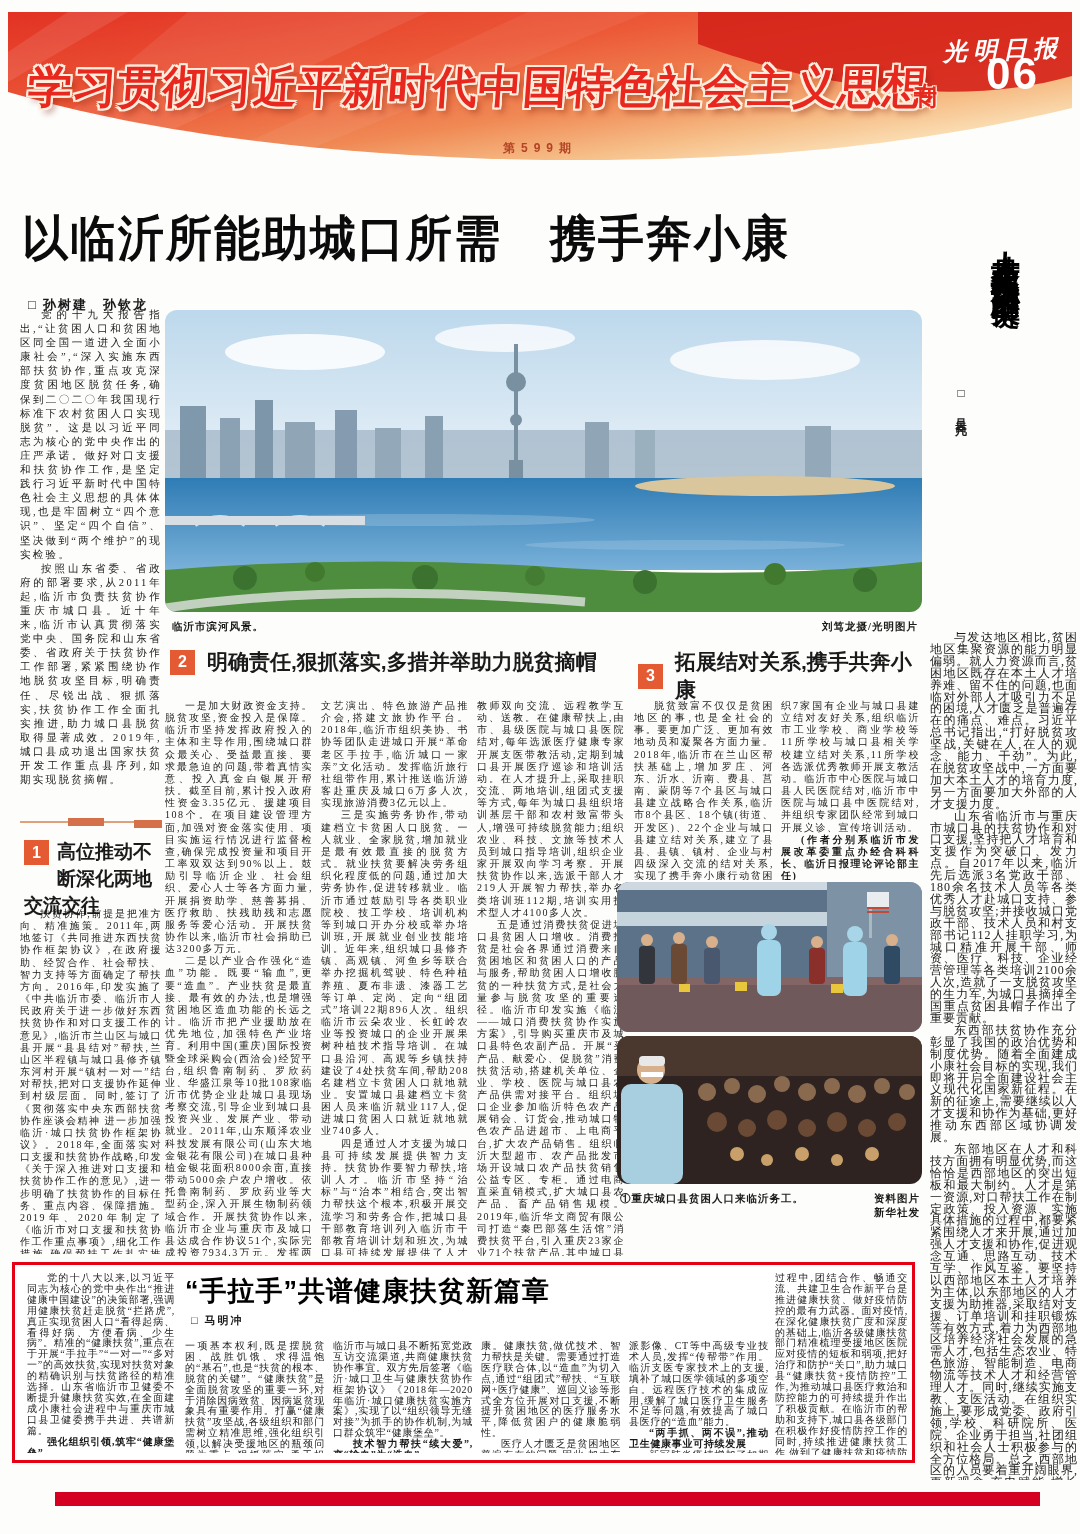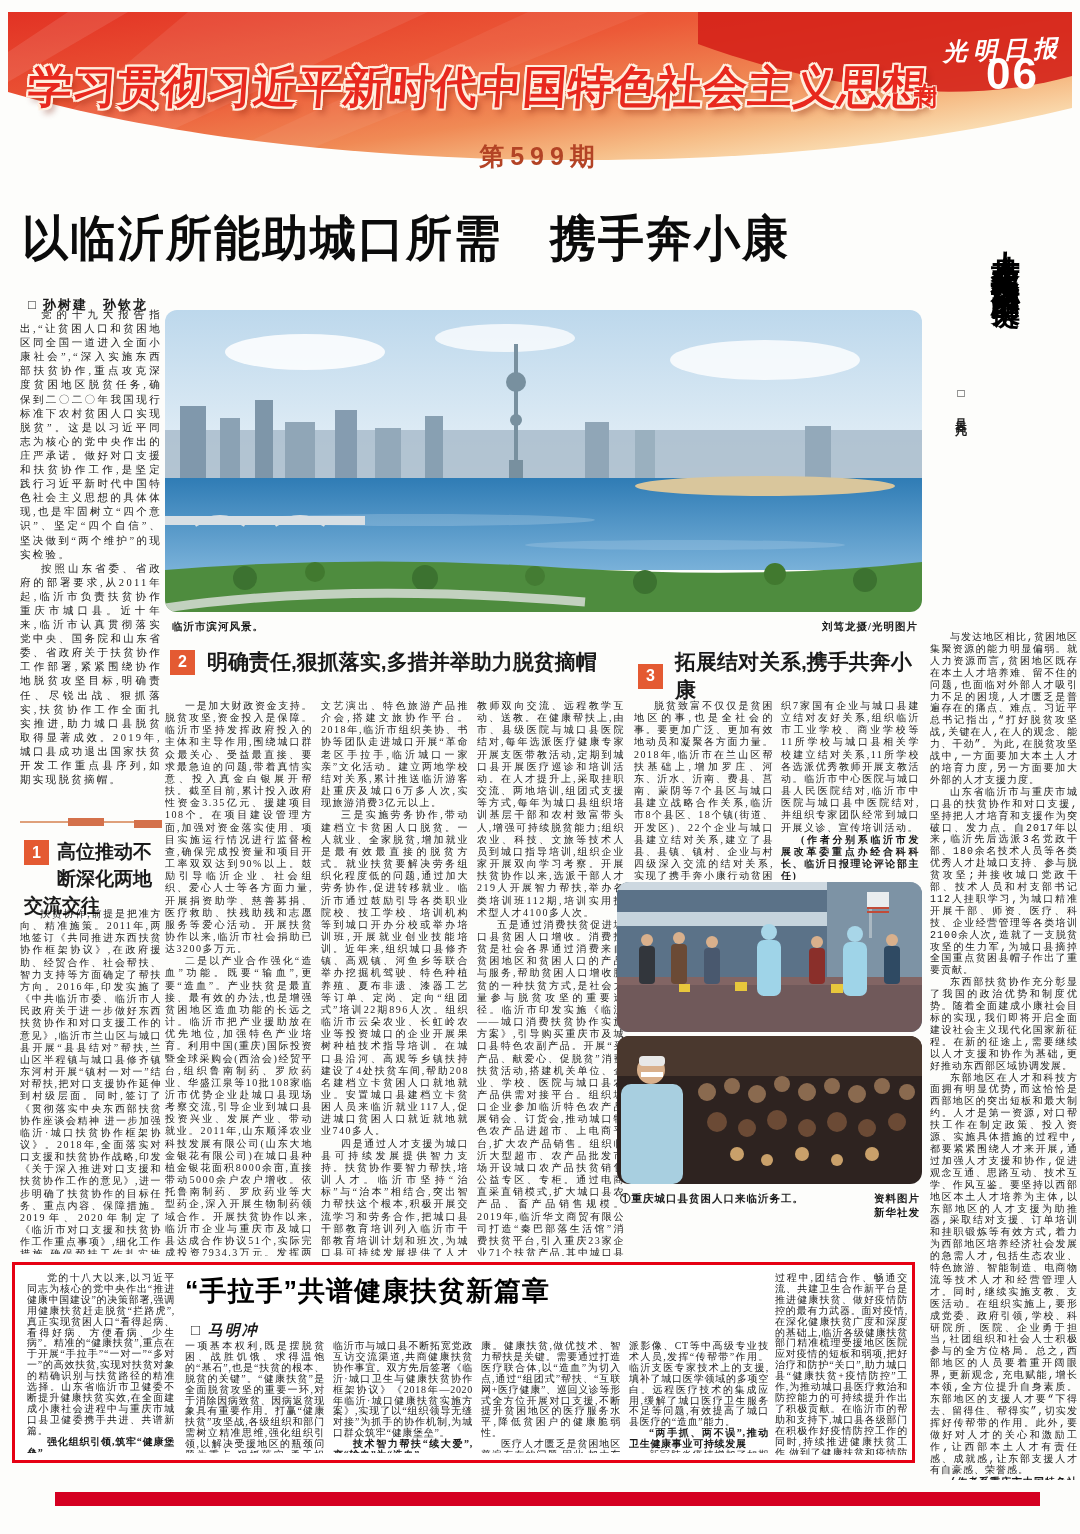--- a/index.html
+++ b/index.html
@@ -15,21 +15,21 @@
     letter-spacing:1px;transform:skewX(-4deg);
     text-shadow:-2px -2px 0 #ffeede,2px -2px 0 #ffeede,-2px 2px 0 #ffeede,2px 2px 0 #ffeede,
       0 -2px 0 #ffeede,0 2px 0 #ffeede,-2px 0 0 #ffeede,2px 0 0 #ffeede,4px 5px 6px rgba(120,20,0,.45);}
   .zhuankan{left:903px;top:52px;writing-mode:vertical-rl;font-family:"Liberation Sans",sans-serif;
     font-weight:900;font-size:23px;color:#e8281e;letter-spacing:4px;
     text-shadow:-1px -1px 0 #ffeede,1px -1px 0 #ffeede,-1px 1px 0 #ffeede,1px 1px 0 #ffeede;}
   .gmrb-logo{left:930px;top:22px;width:130px;text-align:center;color:#fff;
     font-family:"Liberation Serif",serif;font-style:italic;font-weight:700;font-size:24px;letter-spacing:6px;
     transform:rotate(-2deg);}
   .pagenum{left:978px;top:37px;color:#fff;font-family:"Liberation Sans",sans-serif;font-weight:700;font-size:44px;letter-spacing:2px;}
-  .issue{left:440px;top:140px;width:200px;text-align:center;color:#b34325;font-weight:800;font-size:25px;letter-spacing:6px;
+  .issue{left:440px;top:140px;width:200px;text-align:center;color:#b34325;font-weight:800;font-size:12px;letter-spacing:6px;
     font-family:"Liberation Sans",sans-serif;}
   .pubinfo{left:820px;top:114px;width:252px;text-align:right;color:#9c3a22;font-weight:700;
     font-family:"Liberation Sans",sans-serif;font-size:10.5px;line-height:16px;}
   .pubinfo .d1{font-size:12px;}
 
   
   .headline{left:22px;top:206px;white-space:nowrap;font-family:"Liberation Sans","DejaVu Sans",sans-serif;
     font-weight:900;font-size:46px;letter-spacing:2px;color:#0b0b0b;transform:scaleY(1.06);transform-origin:left top;}
   .hl-byline{left:28px;top:276px;font-size:13px;font-weight:700;letter-spacing:2px;margin-top:20px;}
 
@@ -76,33 +76,33 @@
   .photo2{left:617px;top:1036px;width:305px;height:148px;}
   .photo-caps{left:620px;top:1192px;width:300px;}
   .cap-row{display:flex;justify-content:space-between;}
   .cap2{text-align:justify;}
   .cap-credit2{text-align:right;}
 
   
   .va-head{left:986px;top:228px;height:410px;writing-mode:vertical-rl;font-family:"Liberation Sans",sans-serif;
     font-weight:900;font-size:29px;letter-spacing:4px;color:#000;}
   .va-byline{left:952px;top:386px;writing-mode:vertical-rl;font-size:12px;font-weight:700;letter-spacing:3px;}
-  .va-body{left:930px;top:632px;width:148px;height:848px;font-size:10px;line-height:11.9px;letter-spacing:1px;font-family:Liberation Mono, monospace;}
+  .va-body{left:930px;top:632px;width:148px;height:848px;font-size:12px;line-height:11.9px;letter-spacing:1px;}
 
   
   .bottombox{left:12px;top:1262px;width:897px;height:195px;border:3px solid #e60013;background:#fff;}
   .bb-inner{position:relative;width:100%;height:100%;}
   .bb-col{position:absolute;text-align:justify;overflow:hidden;font-size:10px;line-height:10.9px;letter-spacing:0.7px;}
   .bb-col p{margin:0;text-indent:2em;}
   .bb-col p.cont{text-indent:0;}
   .bb-col p.subhead{font-weight:700;}
   .bbc1{left:12px;top:8px;width:148px;height:180px;}
   .bb-title{position:absolute;left:170px;top:8px;width:438px;font-family:"Liberation Sans",sans-serif;
     font-weight:900;font-size:27px;letter-spacing:1px;color:#000;}
-  .bb-byline{position:absolute;left:176px;top:56px;font-size:15px;font-weight:700;letter-spacing:2px;font-style:italic;}
+  .bb-byline{position:absolute;left:176px;top:48px;font-size:11px;font-weight:700;letter-spacing:2px;}
   .bbc2{left:170px;top:76px;width:140px;height:112px;}
   .bbc3{left:318px;top:76px;width:140px;height:112px;}
   .bbc4{left:466px;top:76px;width:140px;height:112px;}
   .bbc5{left:614px;top:76px;width:140px;height:112px;}
   .bbc6{left:760px;top:8px;width:133px;height:182px;}
 
   .redbar{left:55px;top:1492px;width:985px;height:14px;background:#d50021;}
 </style>
 </head>
 <body>
@@ -210,21 +210,21 @@
 
   <div class="abs sec-head s2-head">
     <span class="badge">2</span>
     <span>明确责任,狠抓落实,多措并举助力脱贫摘帽</span>
   </div>
   <div class="abs s2c1 btxt stxt">
       <p>一是加大财政资金支持。脱贫攻坚,资金投入是保障。临沂市坚持发挥政府投入的主体和主导作用,围绕城口群众最关心、受益最直接、要求最急迫的问题,带着真情实意、投入真金白银展开帮扶。截至目前,累计投入政府性资金3.35亿元、援建项目108个。在项目建设管理方面,加强对资金落实使用、项目实施运行情况进行监督检查,确保完成投资量和项目开工率双双达到90%以上。鼓励引导临沂企业、社会组织、爱心人士等各方面力量,开展捐资助学、慈善募捐、医疗救助、扶残助残和志愿服务等爱心活动。开展扶贫协作以来,临沂市社会捐助已达3200多万元。</p>
       <p>二是以产业合作强化“造血”功能。既要“输血”,更要“造血”。产业扶贫是最直接、最有效的办法,也是增强贫困地区造血功能的长远之计。临沂市把产业援助放在优先地位,加强特色产业培育。利用中国(重庆)国际投资暨全球采购会(西洽会)经贸平台,组织鲁南制药、罗欣药业、华盛江泉等10批108家临沂市优势企业赴城口县现场考察交流,引导企业到城口县投资兴业、发展产业、带动就业。2011年,山东顺泽农业科技发展有限公司(山东大地金银花有限公司)在城口县种植金银花面积8000余亩,直接带动5000余户农户增收。依托鲁南制药、罗欣药业等大型药企,深入开展生物制药领域合作。开展扶贫协作以来,临沂市企业与重庆市及城口县达成合作协议51个,实际完成投资7934.3万元。发挥两地文化旅游资源互补优势,举办双向文化交流创作、</p>
     </div>
   <div class="abs s2c2 btxt stxt">
-      <p class="cont">文艺演出、特色旅游产品推介会,搭建文旅协作平台。2018年,临沂市组织美协、书协等团队走进城口开展“革命老区手拉手,临沂城口一家亲”文化活动。建立两地学校结对关系,累计推送临沂游客赴重庆及城口6万多人次,实现旅游消费3亿元以上。</p>
+      <p class="cont">文艺演出、特色旅游产品推介会,搭建文旅协作平台。2018年,临沂市组织美协、书协等团队走进城口开展“革命老区手拉手,临沂城口一家亲”文化活动。发挥临沂旅行社组带作用,累计推送临沂游客赴重庆及城口6万多人次,实现旅游消费3亿元以上。</p>
       <p>三是实施劳务协作,带动建档立卡贫困人口脱贫。一人就业、全家脱贫,增加就业是最有效最直接的脱贫方式。就业扶贫要解决劳务组织化程度低的问题,通过加大劳务协作,促进转移就业。临沂市通过鼓励引导各类职业院校、技工学校、培训机构等到城口开办分校或举办培训班,开展就业创业技能培训。近年来,组织城口县修齐镇、高观镇、河鱼乡等联合举办挖掘机驾驶、特色种植养殖、夏布非遗、漆器工艺等订单、定岗、定向“组团式”培训22期896人次。组织临沂市云朵农业、长虹岭农业等投资城口的企业开展果树种植技术指导培训。在城口县沿河、高观等乡镇扶持建设了4处扶贫车间,帮助208名建档立卡贫困人口就地就业。安置城口县建档立卡贫困人员来临沂就业117人,促进城口贫困人口就近就地就业740多人。</p>
       <p>四是通过人才支援为城口县可持续发展提供智力支持。扶贫协作要智力帮扶,培训人才。临沂市坚持“治标”与“治本”相结合,突出智力帮扶这个根本,积极开展交流学习和劳务合作,把城口县干部教育培训列入临沂市干部教育培训计划和班次,为城口县可持续发展提供了人才支持。在教育帮扶上,建立两地学校结对关系,每年选派优秀教师开展支教送教活动,开展</p>
     </div>
   <div class="abs s2c3 btxt stxt">
       <p class="cont">教师双向交流、远程教学互动、送教。在健康帮扶上,由市、县级医院与城口县医院结对,每年选派医疗健康专家开展支医带教活动,定期到城口县开展医疗巡诊和培训活动。在人才提升上,采取挂职交流、两地培训,组团式支援等方式,每年为城口县组织培训基层干部和农村致富带头人,增强可持续脱贫能力;组织农业、科技、文旅等技术人员到城口指导培训,组织企业家开展双向学习考察。开展扶贫协作以来,选派干部人才219人开展智力帮扶,举办各类培训班112期,培训实用技术型人才4100多人次。</p>
       <p>五是通过消费扶贫促进城口县贫困人口增收。消费扶贫是社会各界通过消费来自贫困地区和贫困人口的产品与服务,帮助贫困人口增收脱贫的一种扶贫方式,是社会力量参与脱贫攻坚的重要途径。临沂市印发实施《临沂——城口消费扶贫协作实施方案》,引导购买重庆市及城口县特色农副产品。开展“买产品、献爱心、促脱贫”消费扶贫活动,搭建机关单位、企业、学校、医院与城口县农产品供需对接平台。组织城口企业参加临沂特色农产品展销会、订货会,推动城口特色农产品进超市、上电商平台,扩大农产品销售。组织临沂大型超市、农产品批发市场开设城口农产品扶贫销售公益专区、专柜。通过电商直采直销模式,扩大城口县农产品、畜产品销售规模。2019年,临沂华文商贸有限公司打造“秦巴部落生活馆”消费扶贫平台,引入重庆23家企业71个扶贫产品,其中城口县11家企业61个扶贫产品,采购价值3000多万元的产品。2017年以来,实现消费扶贫1.49亿元,带动贫困户3000多户。</p>
     </div>
 
   <div class="abs sec-head s3-head">
     <span class="badge">3</span>

